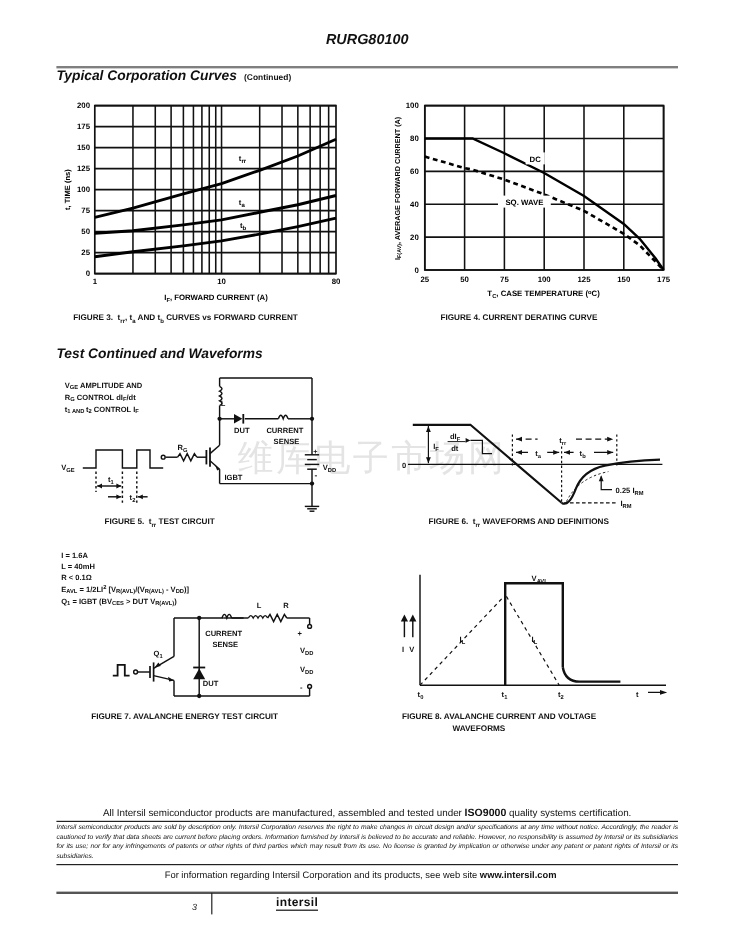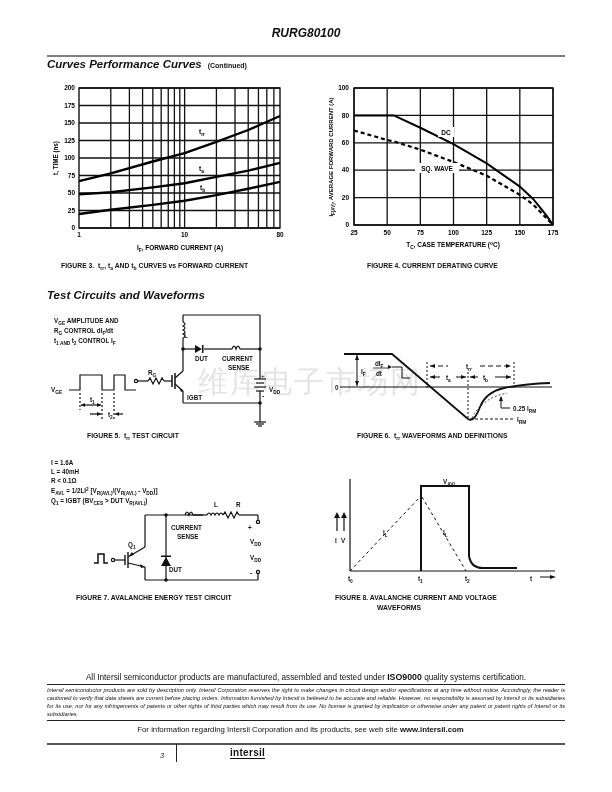--- a/index.html
+++ b/index.html
@@ -19,21 +19,21 @@
   svg text { font-family:"Liberation Sans", sans-serif; }
   .watermark { font-family:"DejaVu Serif", serif; color:#e4e4e4; font-size:30px; letter-spacing:2px;text-align:right; }
 </style>
 </head>
 <body>
 
 <div class="abs hdr-title">RURG80100</div>
 <div class="abs rule-top"></div>
 
 <div class="abs sec-title" style="left:47px; top:58px;">
-  <span>Curves Performance Curves</span><span class="sec-sub">(Continued)</span>
+  <span>Typical Corporation Curves</span><span class="sec-sub">(Continued)</span>
 </div>
 
 <div class="abs watermark" style="left:198px; top:362px;">维库电子市场网</div>
 
 <svg class="abs" style="left:40px; top:80px;" width="260" height="180" viewBox="40 80 260 180">
   <g id="f3grid" stroke="#111" stroke-width="1.3" fill="none">
       <line x1="110.79409777889623" y1="88" x2="110.79409777889623" y2="228"></line>
       <line x1="129.39245272381234" y1="88" x2="129.39245272381234" y2="228"></line>
       <line x1="142.58819555779246" y1="88" x2="142.58819555779246" y2="228"></line>
       <line x1="152.82360888441508" y1="88" x2="152.82360888441508" y2="228"></line>
@@ -129,21 +129,21 @@
   <text x="437" y="171" font-size="6.5" font-weight="bold" text-anchor="middle">SQ. WAVE</text>
   <rect x="438" y="127" width="16" height="10" fill="#fff"></rect>
   <text x="446" y="135" font-size="6.5" font-weight="bold" text-anchor="middle">DC</text>
   <text x="453" y="247" font-size="6.5" font-weight="bold" text-anchor="middle">T<tspan font-size="4.8" dy="1.5">C</tspan><tspan dy="-1.5">, CASE TEMPERATURE (</tspan><tspan font-size="4.8" dy="-2">o</tspan><tspan dy="2">C)</tspan></text>
   <text transform="translate(333,157) rotate(-90)" font-size="6" font-weight="bold" text-anchor="middle">I<tspan font-size="4.5" dy="1.5">F(AV)</tspan><tspan dy="-1.5">, AVERAGE FORWARD CURRENT (A)</tspan></text>
 </svg>
 
 <div class="abs caption" style="left:61px; top:262px;">FIGURE 3.&nbsp; t<sub style="font-size:5px">rr</sub>, t<sub style="font-size:5px">a</sub> AND t<sub style="font-size:5px">b</sub> CURVES vs FORWARD CURRENT</div>
 <div class="abs caption" style="left:367px; top:262px;">FIGURE 4.  CURRENT DERATING CURVE</div>
 
-<div class="abs sec-title" style="left:47px; top:289px;">Test Circuits and Waveforms</div>
+<div class="abs sec-title" style="left:47px; top:289px;">Test Continued and Waveforms</div>
 
 <svg class="abs" style="left:40px; top:305px;" width="260" height="130" viewBox="40 305 260 130">
   <g font-size="6.3" font-weight="bold" fill="#111">
     <text x="54" y="323">V<tspan font-size="4.8" dy="1.5">GE</tspan><tspan dy="-1.5"> AMPLITUDE AND</tspan></text>
     <text x="54" y="333">R<tspan font-size="4.8" dy="1.5">G</tspan><tspan dy="-1.5"> CONTROL dI</tspan><tspan font-size="4.8" dy="1.5">F</tspan><tspan dy="-1.5">/dt</tspan></text>
     <text x="54" y="343">t<tspan font-size="4.8" dy="1.5">1</tspan><tspan font-size="4.8"> AND </tspan><tspan dy="-1.5">t</tspan><tspan font-size="4.8" dy="1.5">2</tspan><tspan dy="-1.5"> CONTROL I</tspan><tspan font-size="4.8" dy="1.5">F</tspan></text>
     <text x="51" y="392">V<tspan font-size="4.8" dy="1.5">GE</tspan></text>
     <text x="148" y="375">R<tspan font-size="4.8" dy="1.5">G</tspan></text>
     <text x="184" y="338">L</text>
     <text x="195" y="361">DUT</text>

